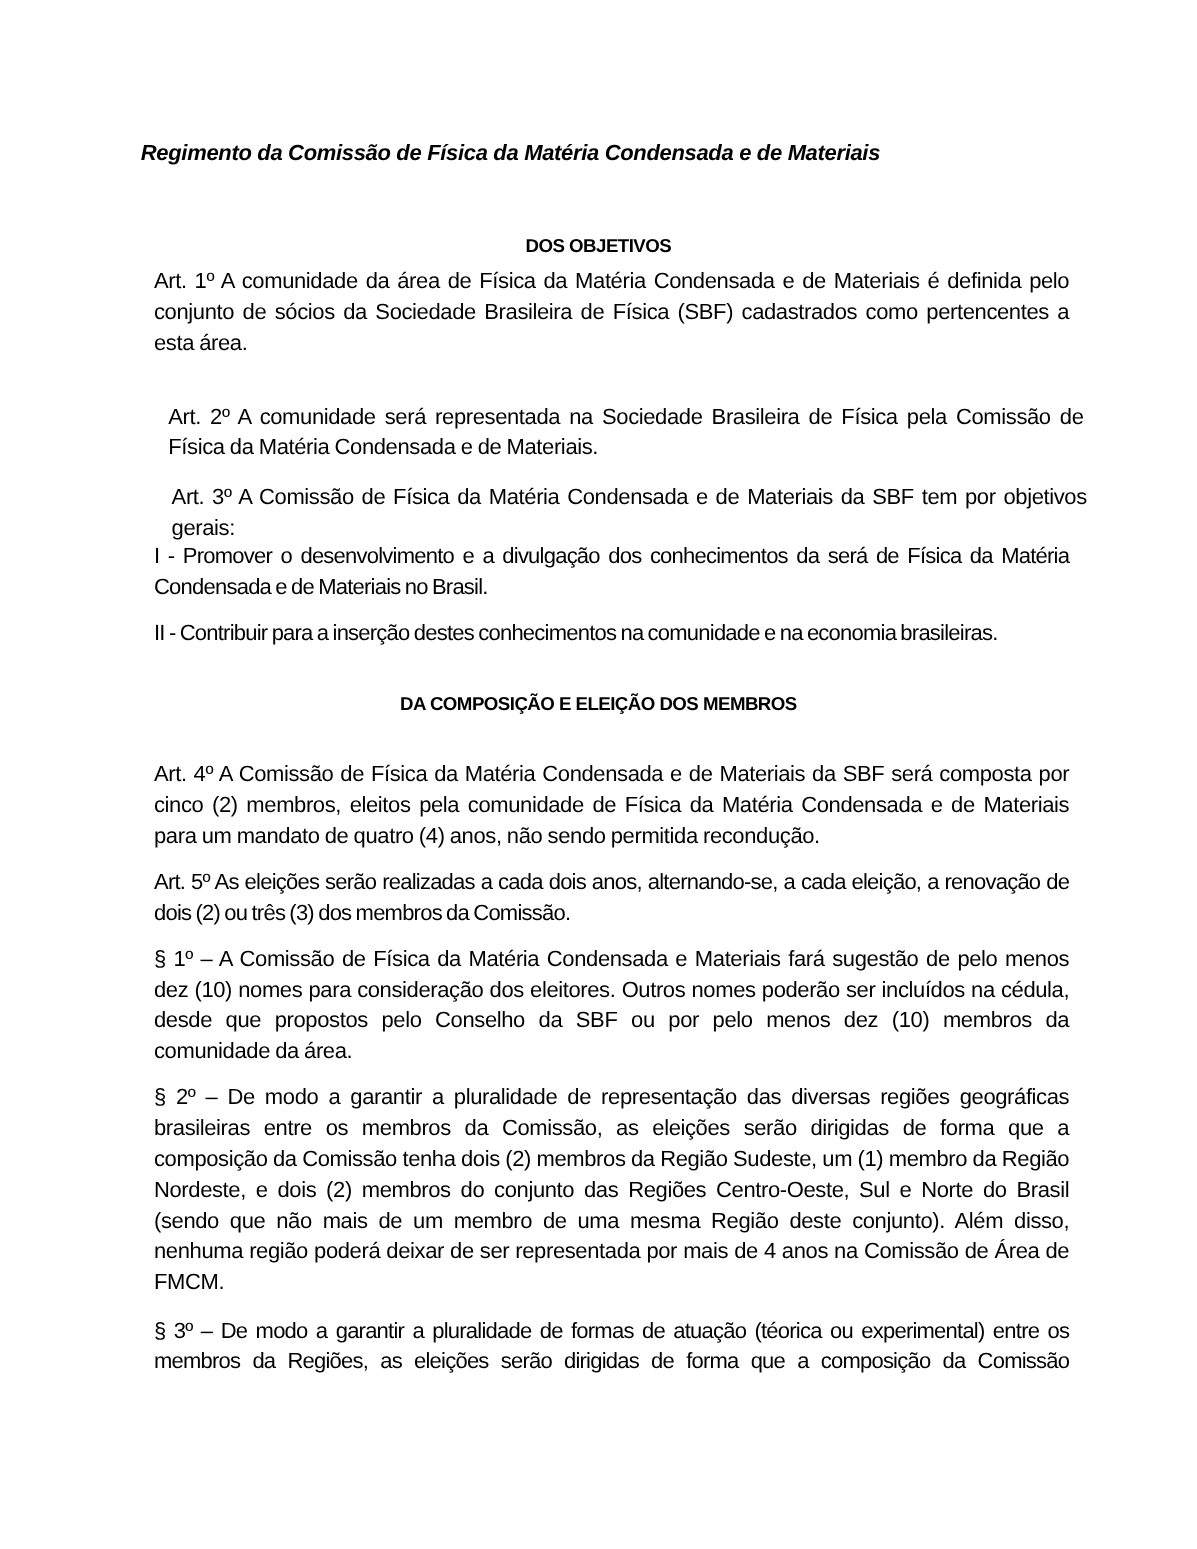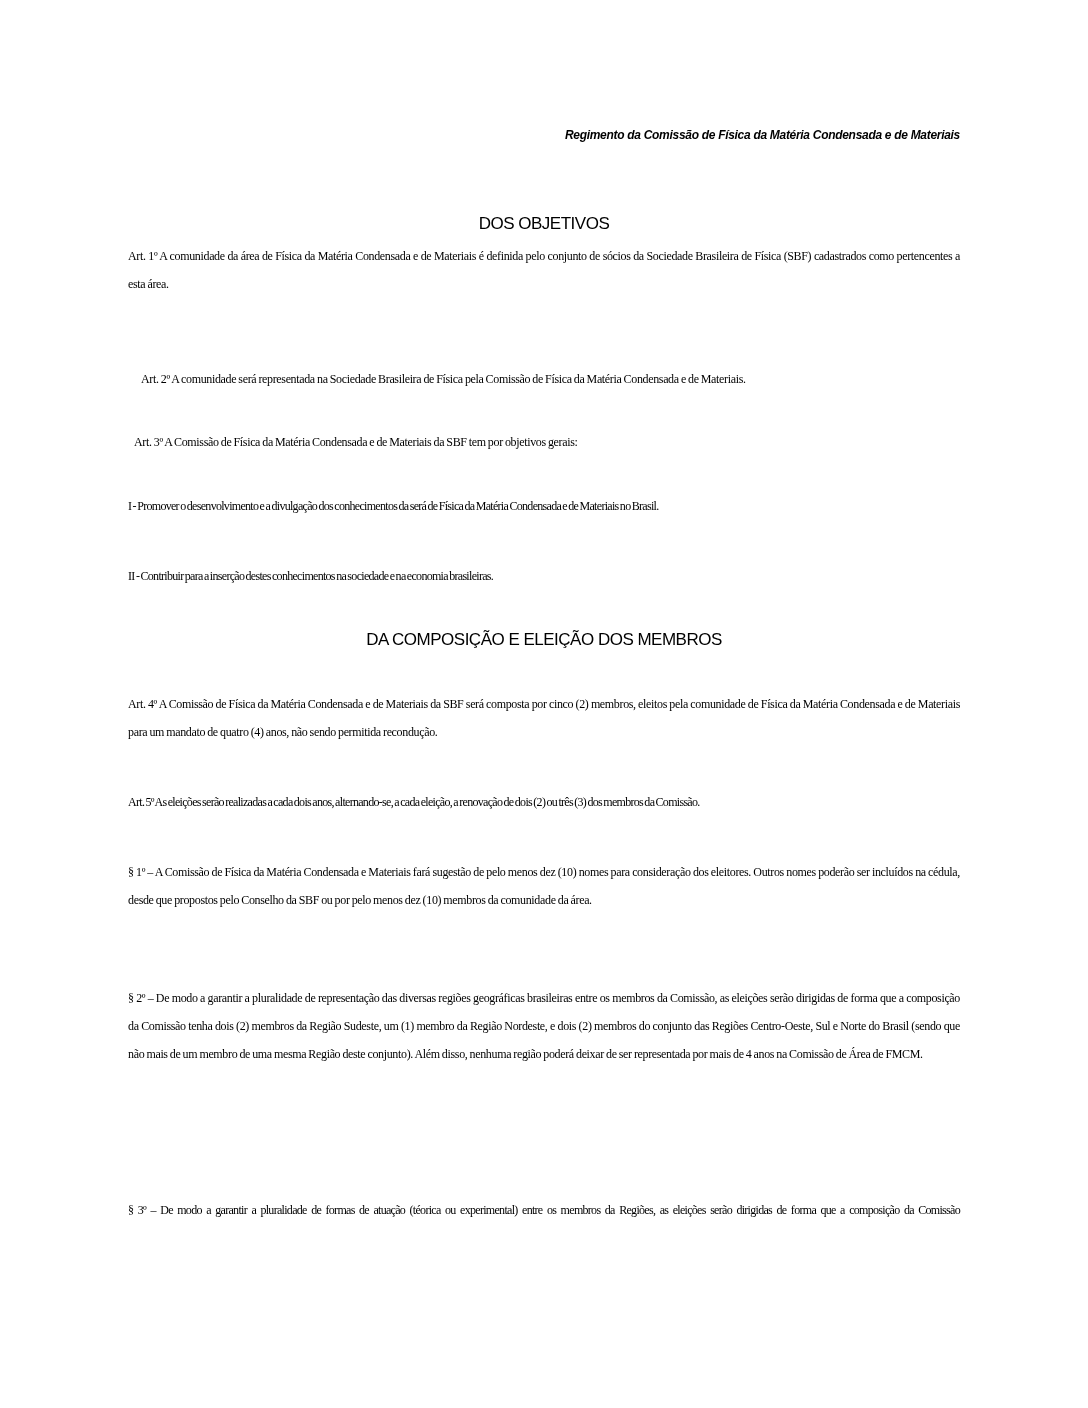--- a/index.html
+++ b/index.html
@@ -19,69 +19,68 @@
       position: absolute;
       left: 128px;
       top: 0;
       width: 832px;
     }
     .title {
       position: absolute;
       top: 128px;
       left: 0;
       width: 832px;
-      text-align: right;
+      text-align: left;
       font-weight: bold;
       font-style: italic;
-      font-size: 12px;
+      font-size: 20px;
       letter-spacing: -0.3px;
       white-space: nowrap;
     }
     .heading {
       position: absolute;
       left: 0;
       width: 832px;
       text-align: center;
-      font-weight: normal;
+      font-weight: bold;
       font-size: 17px;
       letter-spacing: -0.5px;
       white-space: nowrap;
     }
     .para {
       position: absolute;
-      left: 0;
+      left: 12px;
       width: 832px;
-      font-size: 12px;
+      font-size: 20px;
       line-height: 28px;
       text-align: justify;
       letter-spacing: -0.35px;
       word-spacing: -0.5px;
-      font-family: Liberation Serif, serif;
     }
     .para.tight {
       letter-spacing: -0.7px;
       word-spacing: -1px;
     }
     .para.left {
       text-align: left;
     }
   </style>
 </head>
 <body>
 
 <div class="page">
   <div class="title">Regimento da Comissão de Física da Matéria Condensada e de Materiais</div>
 
   <section>
     <div class="heading" style="top:214px;">DOS OBJETIVOS</div>
     <p class="para" style="top:242px;margin:0;">Art. 1º A comunidade da área de Física da Matéria Condensada e de Materiais é definida pelo conjunto de sócios da Sociedade Brasileira de Física (SBF) cadastrados como pertencentes a esta área.</p>
     <p class="para" style="top:352px;margin:13px;">Art. 2º A comunidade será representada na Sociedade Brasileira de Física pela Comissão de Física da Matéria Condensada e de Materiais.</p>
-    <p class="para" style="top:422px;margin:6px;">Art. 3º A Comissão de Física da Matéria Condensada e de Materiais da SBF tem por objetivos gerais:</p>
+    <p class="para" style="top:422px;margin:16px;">Art. 3º A Comissão de Física da Matéria Condensada e de Materiais da SBF tem por objetivos gerais:</p>
     <p class="para tight" style="top:492px;margin:0;">I - Promover o desenvolvimento e a divulgação dos conhecimentos da será de Física da Matéria Condensada e de Materiais no Brasil.</p>
-    <p class="para tight left" style="top:562px;margin:0;">II - Contribuir para a inserção destes conhecimentos na sociedade e na economia brasileiras.</p>
+    <p class="para tight left" style="top:562px;margin:0;">II - Contribuir para a inserção destes conhecimentos na comunidade e na economia brasileiras.</p>
   </section>
 
   <section>
     <div class="heading" style="top:630px;">DA COMPOSIÇÃO E ELEIÇÃO DOS MEMBROS</div>
     <p class="para" style="top:690px;margin:0;">Art. 4º A Comissão de Física da Matéria Condensada e de Materiais da SBF será composta por cinco (2) membros, eleitos pela comunidade de Física da Matéria Condensada e de Materiais para um mandato de quatro (4) anos, não sendo permitida recondução.</p>
     <p class="para tight" style="top:788px;margin:0;">Art. 5º As eleições serão realizadas a cada dois anos, alternando-se, a cada eleição, a renovação de dois (2) ou três (3) dos membros da Comissão.</p>
     <p class="para" style="top:858px;margin:0;">§ 1º – A Comissão de Física da Matéria Condensada e Materiais fará sugestão de pelo menos dez (10) nomes para consideração dos eleitores. Outros nomes poderão ser incluídos na cédula, desde que propostos pelo Conselho da SBF ou por pelo menos dez (10) membros da comunidade da área.</p>
     <p class="para" style="top:984px;margin:0;">§ 2º – De modo a garantir a pluralidade de representação das diversas regiões geográficas brasileiras entre os membros da Comissão, as eleições serão dirigidas de forma que a composição da Comissão tenha dois (2) membros da Região Sudeste, um (1) membro da Região Nordeste, e dois (2) membros do conjunto das Regiões Centro-Oeste, Sul e Norte do Brasil (sendo que não mais de um membro de uma mesma Região deste conjunto). Além disso, nenhuma região poderá deixar de ser representada por mais de 4 anos na Comissão de Área de FMCM.</p>
     <p class="para tight" style="top:1196px;margin:0;text-align:justify;text-align-last:justify;">§ 3º – De modo a garantir a pluralidade de formas de atuação (téorica ou experimental) entre os membros da Regiões, as eleições serão dirigidas de forma que a composição da Comissão</p>
   </section>

